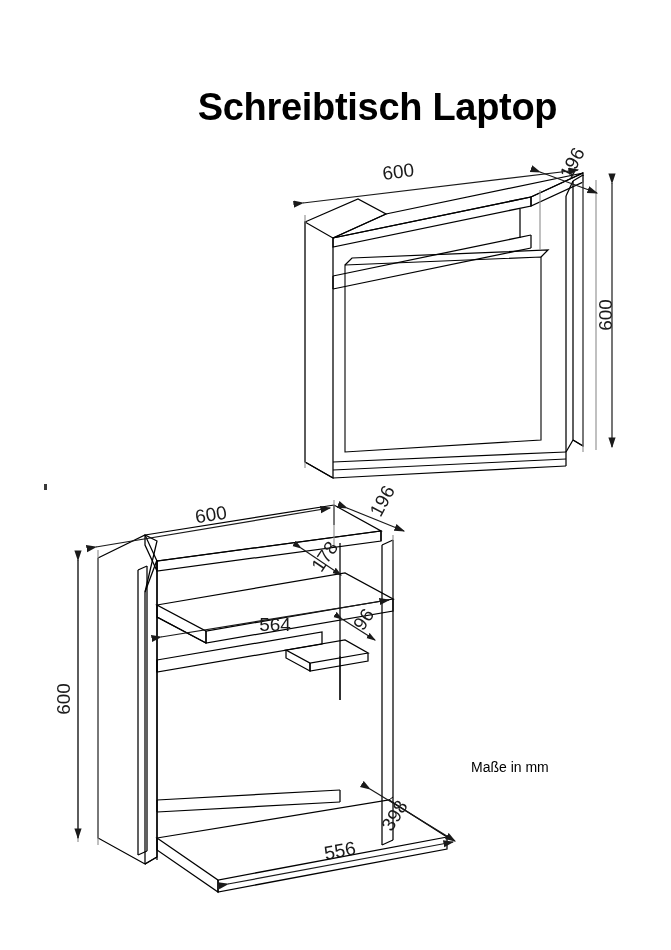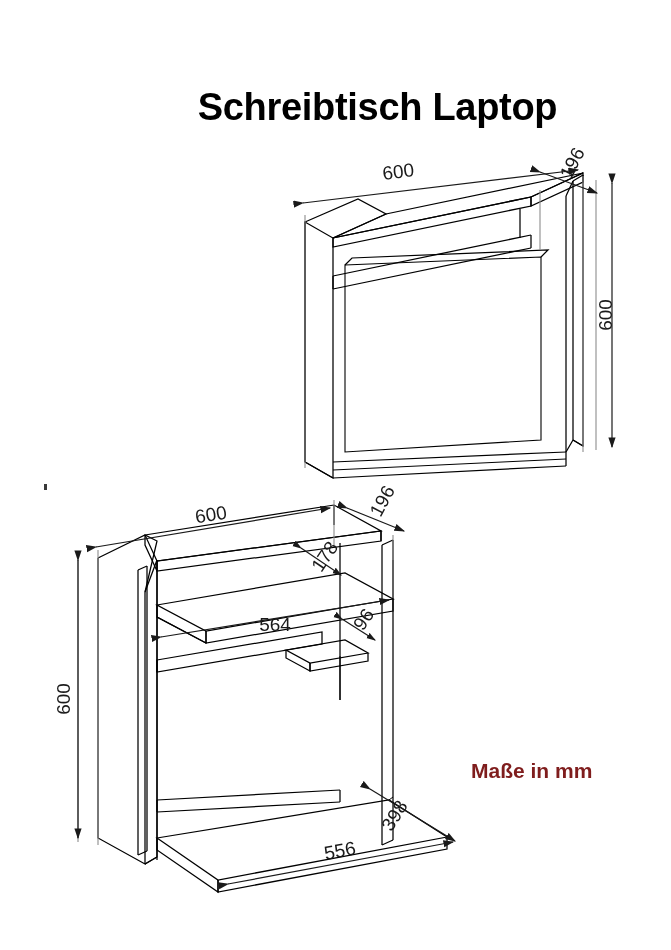--- a/index.html
+++ b/index.html
@@ -31,23 +31,23 @@
     font-weight: bold;
     color: #000000;
     letter-spacing: -0.3px;
     font-family: "Liberation Sans", sans-serif;
     margin-left: 42px;
   }
   .units-note {
     position: absolute;
     left: 471px;
     top: 759px;
-    font-size: 21px;
-    font-weight: bold;
-    color: #7f1d1d;
+    font-size: 14px;
+    font-weight: normal;
+    color: #000000;
     font-family: "Liberation Sans", sans-serif;
     white-space: nowrap;
   }
   svg.draw {
     position: absolute;
     left: 0;
     top: 0;
     width: 671px;
     height: 950px;
   }

